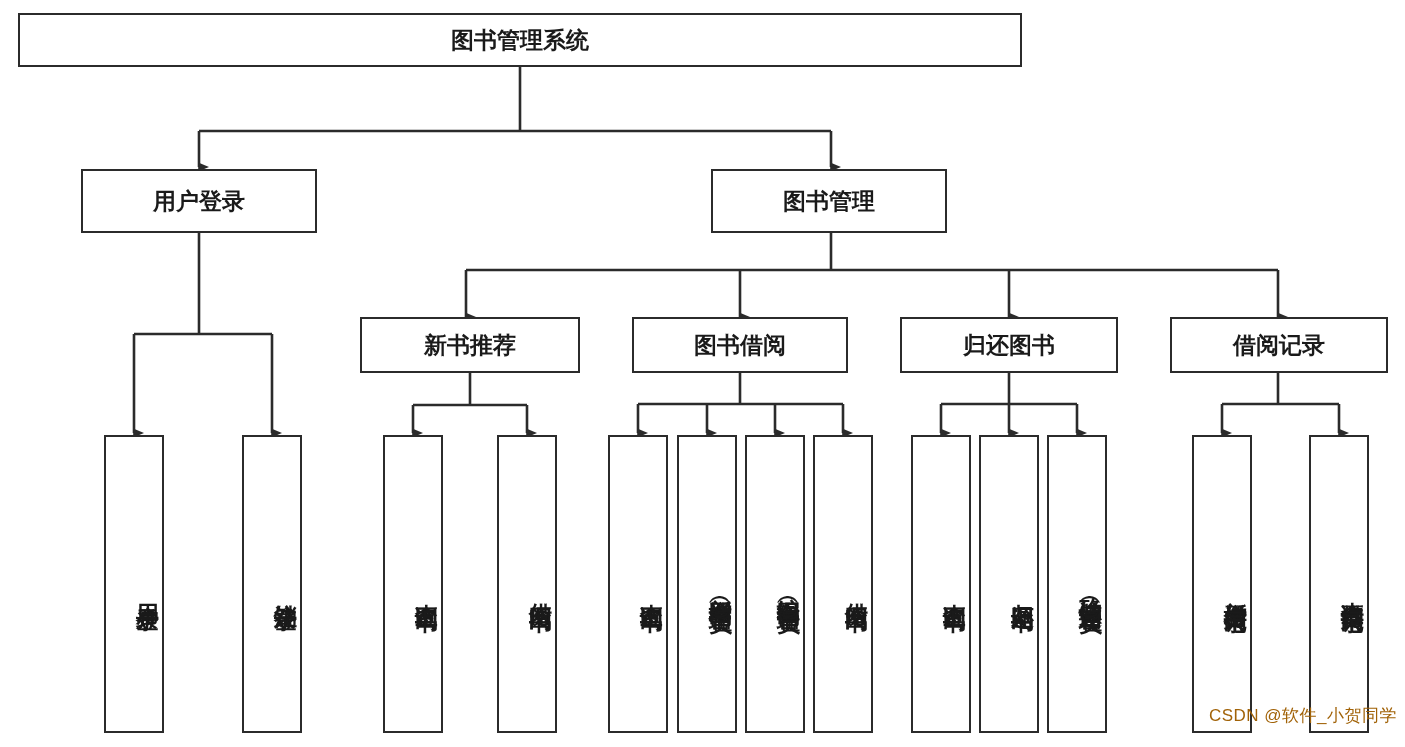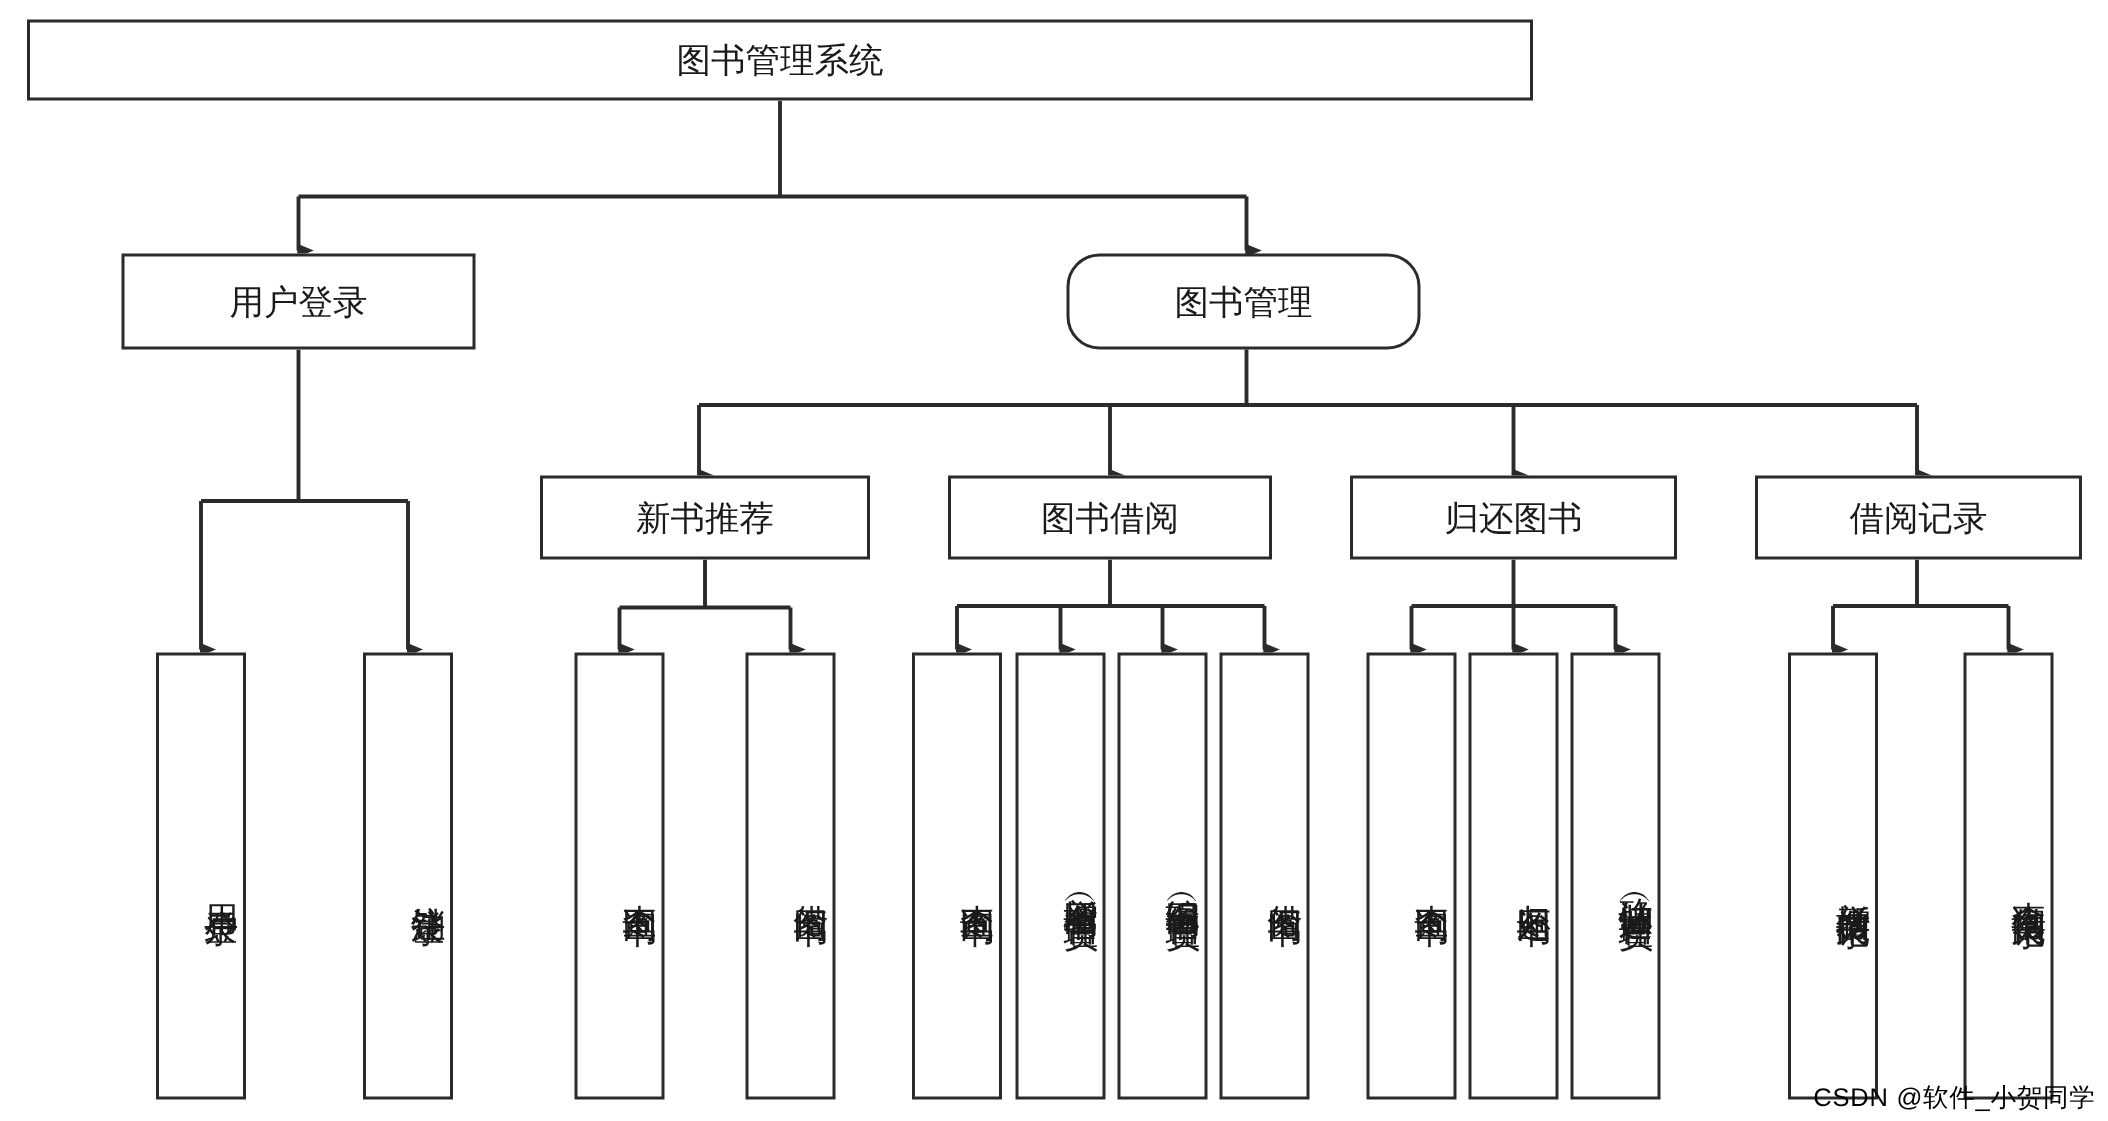--- a/index.html
+++ b/index.html
@@ -28,20 +28,21 @@
     position: absolute;
     box-sizing: border-box;
     border: 2.5px solid #2b2b2b;
     background: #ffffff;
     color: #1a1a1a;
     display: flex;
     align-items: center;
     justify-content: center;
     text-align: center;
     line-height: 1.25;
+    font-weight: bold;
   }
   .node.h {
     font-size: 23px;
   }
   .node.root {
     font-size: 23px;
   }
   .node.v {
     font-size: 23px;
     writing-mode: vertical-rl;
@@ -52,23 +53,23 @@
     letter-spacing: 2px;
   }
   .node.v .label {
     writing-mode: vertical-rl;
     text-orientation: upright;
     display: block;
   }
   .watermark {
     position: absolute;
     right: 8px;
-    bottom: 4px;
+    bottom: 20px;
     font-size: 17px;
-    color: #000000;
+    color: #a16207;
     letter-spacing: 0.5px;
     white-space: nowrap;
     pointer-events: none;
   }
 </style>
 </head>
 <body>
 
 <div id="canvas">
 
@@ -122,21 +123,21 @@
     </g>
   </svg>
 
   <div class="node root" style="left:18px; top:13px; width:1004px; height:54px;">
     <span class="label">图书管理系统</span>
   </div>
 
   <div class="node h" style="left:81px; top:169px; width:236px; height:64px;">
     <span class="label">用户登录</span>
   </div>
-  <div class="node h" style="left:711px; top:169px; width:236px; height:64px;border-radius:22px;">
+  <div class="node h" style="left:711px; top:169px; width:236px; height:64px;">
     <span class="label">图书管理</span>
   </div>
 
   <div class="node h" style="left:632px; top:317px; width:216px; height:56px;">
     <span class="label">图书借阅</span>
   </div>
   <div class="node h" style="left:360px; top:317px; width:220px; height:56px;">
     <span class="label">新书推荐</span>
   </div>
   <div class="node h" style="left:900px; top:317px; width:218px; height:56px;">

